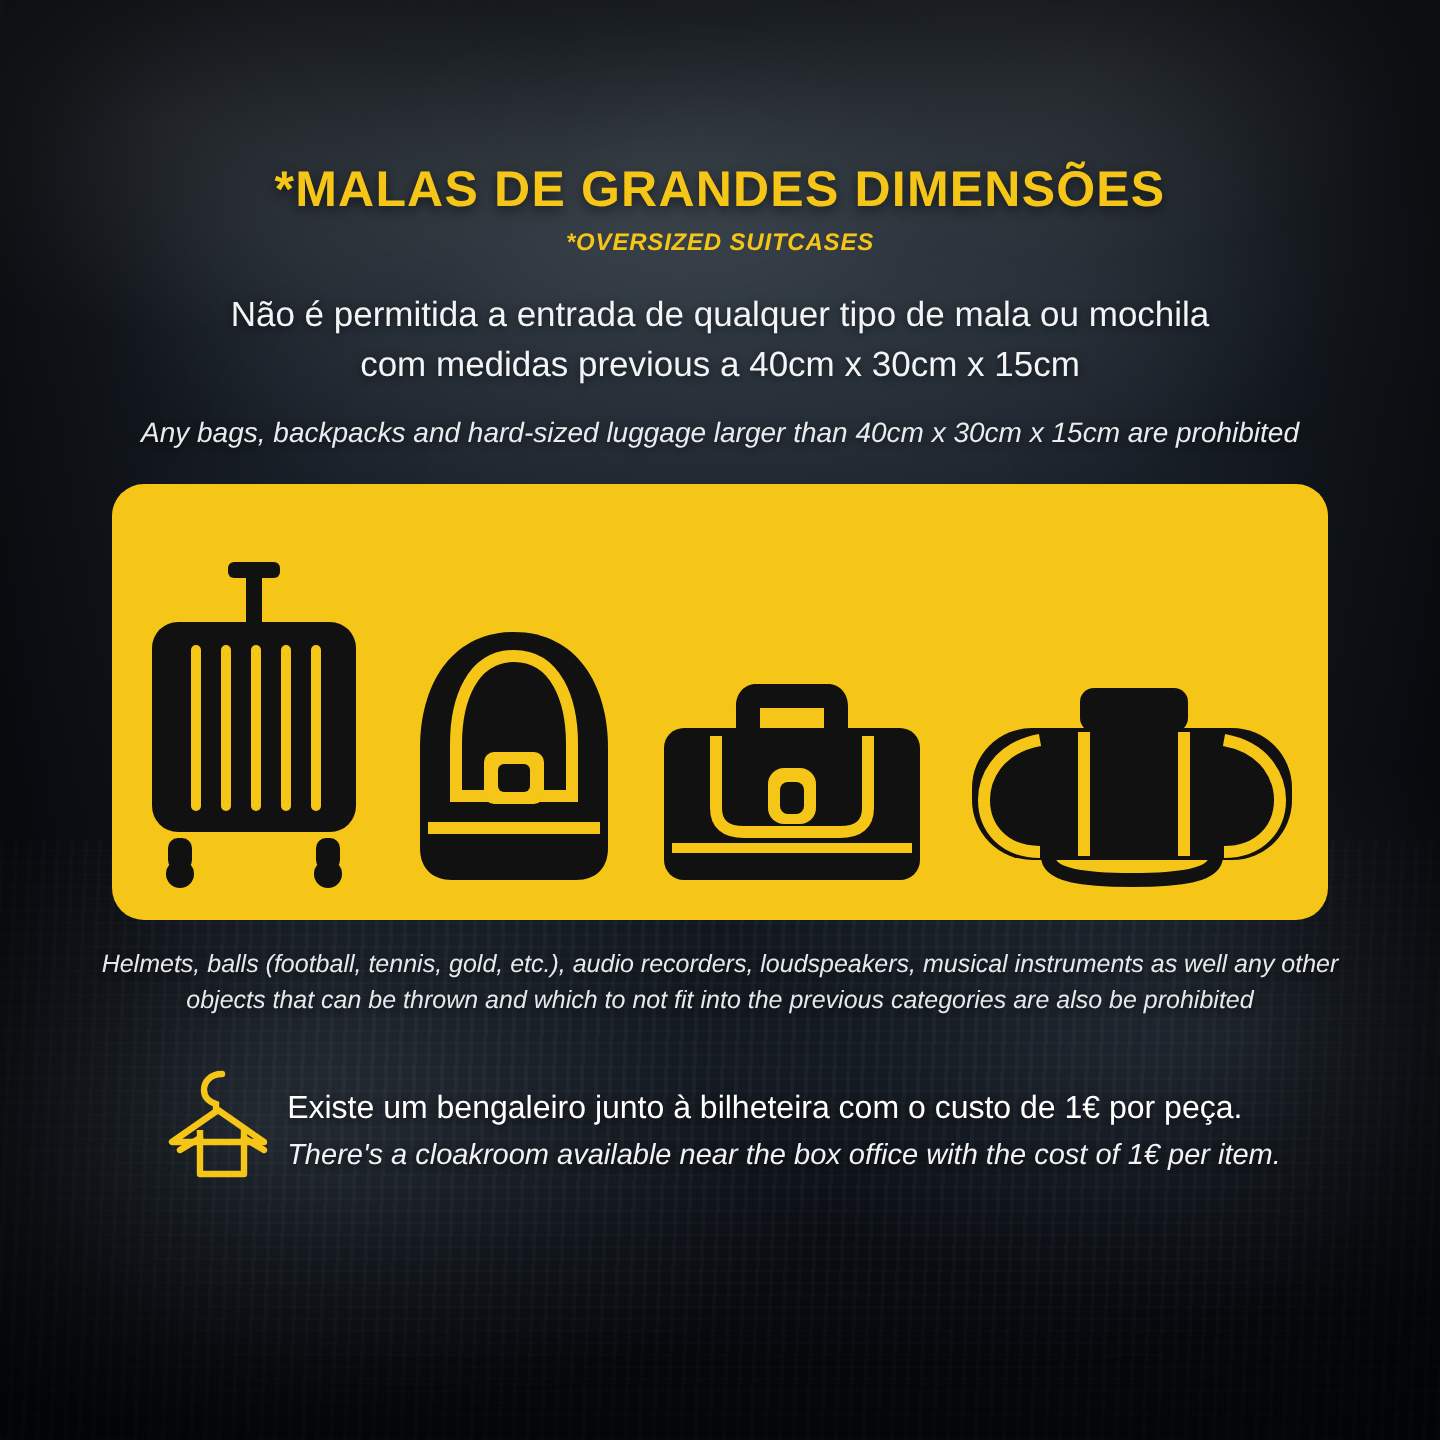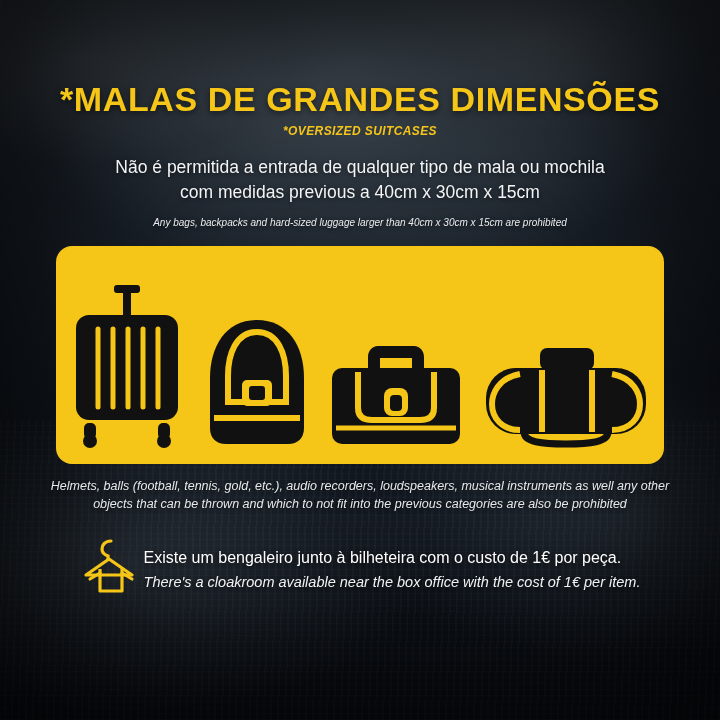--- a/index.html
+++ b/index.html
@@ -62,21 +62,21 @@
     box-sizing: border-box;
     padding: 0 28px;
     text-align: center;
     color: #ffffff;
   }
 
   .title {
     margin: 0;
     padding-top: 82px;
     color: #f5c518;
-    font-size: 34px;
+    font-size: 25px;
     font-weight: 700;
     letter-spacing: 0.6px;
     line-height: 1.05;
     text-shadow: 0 2px 6px rgba(0,0,0,0.55);
   }
   .subtitle {
     margin: 6px 0 0 0;
     color: #f5c518;
     font-size: 12px;
     font-style: italic;
@@ -89,21 +89,21 @@
     max-width: 620px;
     font-size: 17.5px;
     line-height: 1.42;
     font-weight: 400;
     color: #f2f4f6;
     text-shadow: 0 1px 4px rgba(0,0,0,0.6);
   }
   .lead-en {
     margin: 12px auto 0 auto;
     max-width: 640px;
-    font-size: 10px;
+    font-size: 14px;
     font-style: italic;
     color: #e9ecef;
     line-height: 1.35;
     text-shadow: 0 1px 4px rgba(0,0,0,0.6);
   }
 
   .banner {
     margin: 16px auto 0 auto;
     width: 608px;
     height: 218px;

